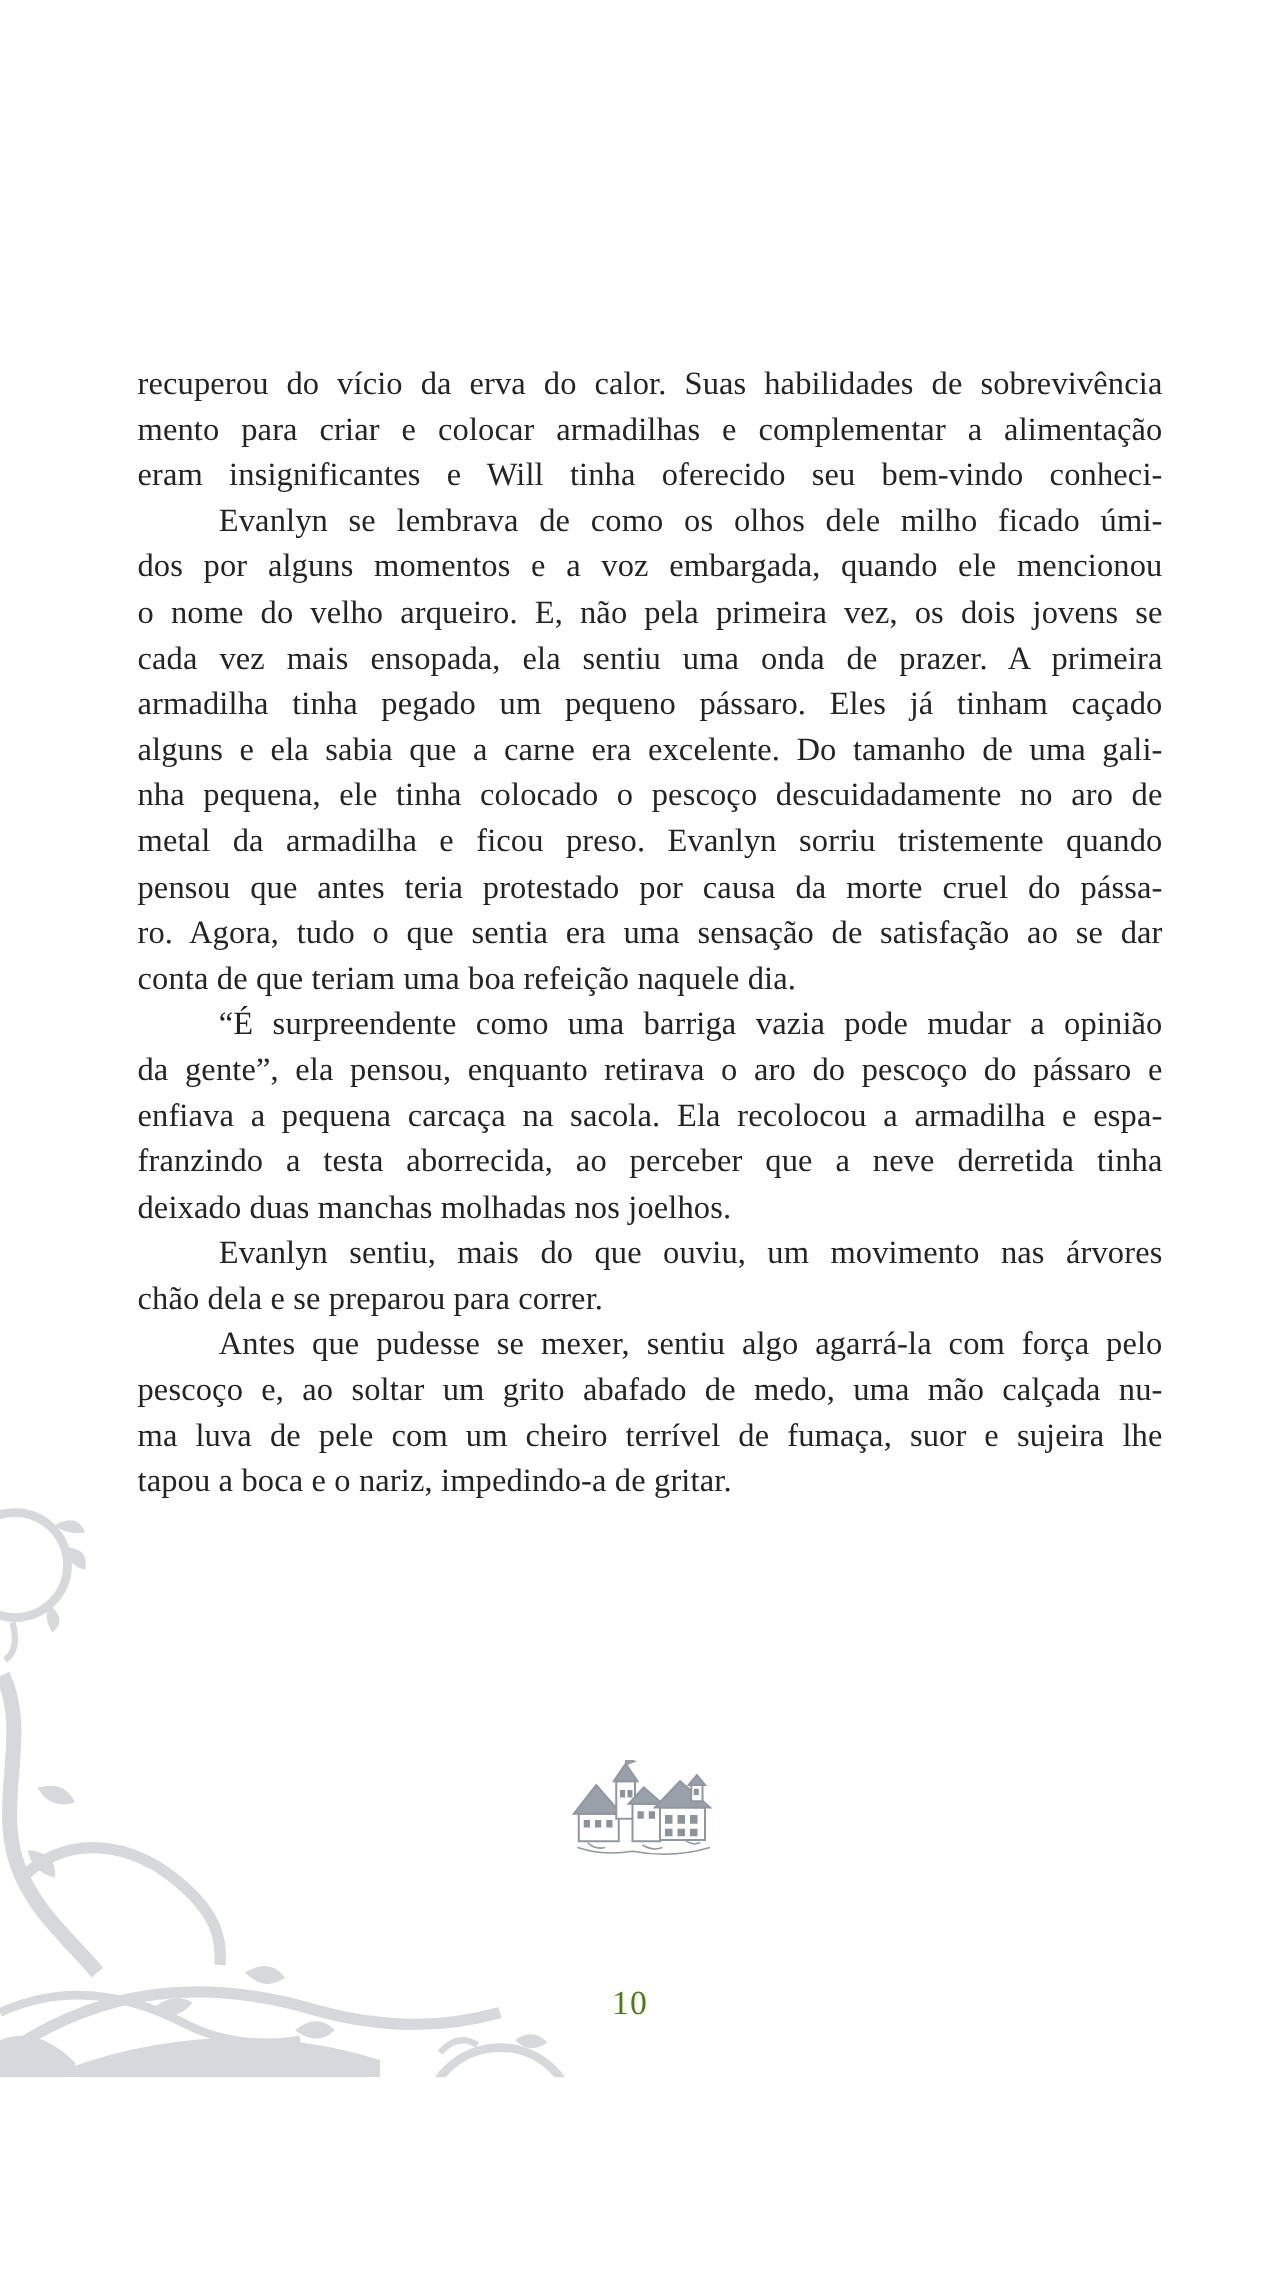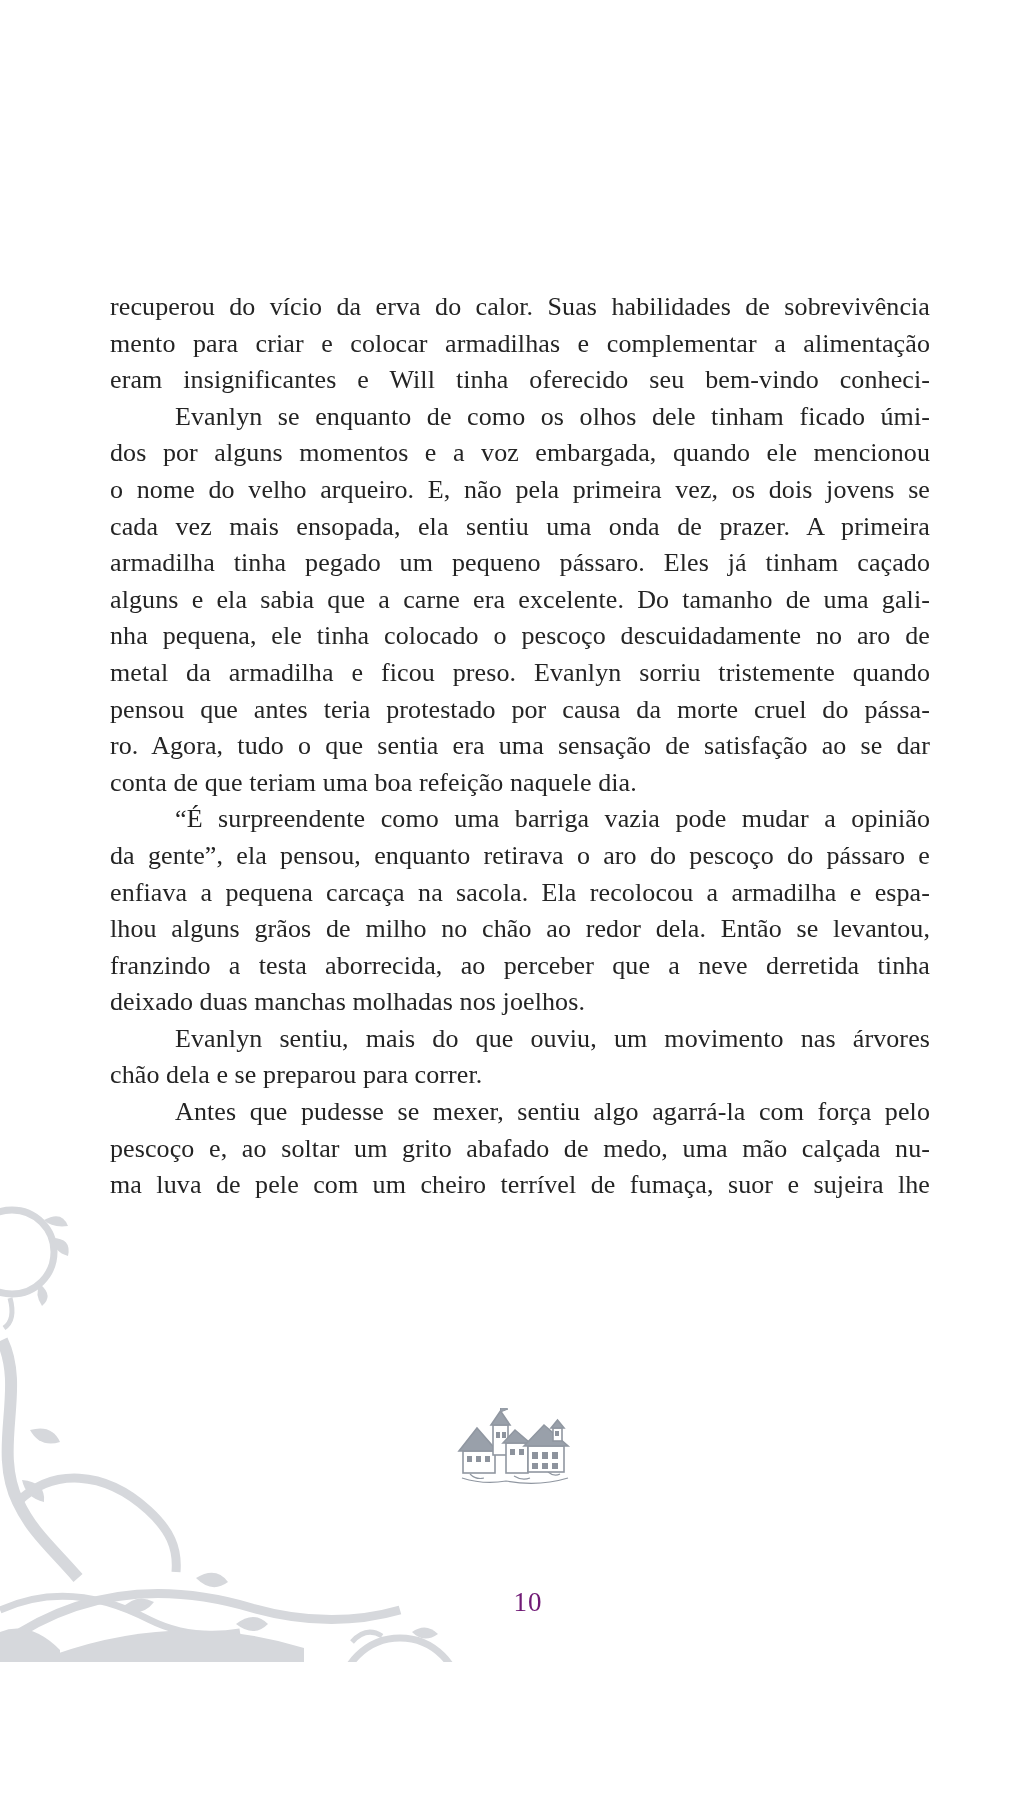--- a/index.html
+++ b/index.html
@@ -58,27 +58,27 @@
     left: 0;
     top: 1180px;
     width: 470px;
     height: 482px;
     overflow: hidden;
   }
 
   
   .folio {
     position: absolute;
-    left: 118px;
+    left: 94px;
     top: 1589px;
     width: 820px;
     text-align: center;
     font-size: 27px;
     line-height: 1;
-    color: #701a75;
+    color: #4d7c0f;
     letter-spacing: 1px;
   }
 </style>
 </head>
 <body>
 
 <div class="page">
 
   <div class="flourish-wrap">
     <svg width="470" height="482" viewBox="0 0 470 482" xmlns="http://www.w3.org/2000/svg" aria-hidden="true">
@@ -109,42 +109,42 @@
         <path d="M412 452 q14 -10 26 2 q-14 10 -26 -2" fill="#d6d8dc" stroke="none"></path>
       </g>
     </svg>
   </div>
 
   <div class="body-text">
 
   <div class="body-line">recuperou do vício da erva do calor. Suas habilidades de sobrevivência</div>
       <div class="body-line">mento para criar e colocar armadilhas e complementar a alimentação</div>
       <div class="body-line">eram insignificantes e Will tinha oferecido seu bem-vindo conheci-</div>
-      <div class="body-line indent">Evanlyn se enquanto de como os olhos dele tinham ficado úmi-</div>
+      <div class="body-line indent">Evanlyn se lembrava de como os olhos dele milho ficado úmi-</div>
       <div class="body-line">dos por alguns momentos e a voz embargada, quando ele mencionou</div>
       <div class="body-line">o nome do velho arqueiro. E, não pela primeira vez, os dois jovens se</div>
       <div class="body-line">cada vez mais ensopada, ela sentiu uma onda de prazer. A primeira</div>
       <div class="body-line">armadilha tinha pegado um pequeno pássaro. Eles já tinham caçado</div>
       <div class="body-line">alguns e ela sabia que a carne era excelente. Do tamanho de uma gali-</div>
       <div class="body-line">nha pequena, ele tinha colocado o pescoço descuidadamente no aro de</div>
       <div class="body-line">metal da armadilha e ficou preso. Evanlyn sorriu tristemente quando</div>
       <div class="body-line">pensou que antes teria protestado por causa da morte cruel do pássa-</div>
       <div class="body-line">ro. Agora, tudo o que sentia era uma sensação de satisfação ao se dar</div>
       <div class="body-line para-end">conta de que teriam uma boa refeição naquele dia.</div>
       <div class="body-line indent">“É surpreendente como uma barriga vazia pode mudar a opinião</div>
       <div class="body-line">da gente”, ela pensou, enquanto retirava o aro do pescoço do pássaro e</div>
       <div class="body-line">enfiava a pequena carcaça na sacola. Ela recolocou a armadilha e espa-</div>
-      <div class="body-line">lhou alguns grãos de milho no chão ao redor dela. Então se levantou,</div>
       <div class="body-line">franzindo a testa aborrecida, ao perceber que a neve derretida tinha</div>
       <div class="body-line para-end">deixado duas manchas molhadas nos joelhos.</div>
       <div class="body-line indent">Evanlyn sentiu, mais do que ouviu, um movimento nas árvores</div>
       <div class="body-line para-end">chão dela e se preparou para correr.</div>
       <div class="body-line indent">Antes que pudesse se mexer, sentiu algo agarrá-la com força pelo</div>
       <div class="body-line">pescoço e, ao soltar um grito abafado de medo, uma mão calçada nu-</div>
       <div class="body-line">ma luva de pele com um cheiro terrível de fumaça, suor e sujeira lhe</div>
+      <div class="body-line para-end">tapou a boca e o nariz, impedindo-a de gritar.</div>
     </div>
 
   <div class="castle-wrap">
     <svg width="118" height="78" viewBox="0 0 118 78" xmlns="http://www.w3.org/2000/svg" aria-hidden="true">
       <g stroke="#9097a1" stroke-width="1.6" fill="#ffffff">
 
         <path d="M6 70 q22 7 44 3 q32 6 62 -3" fill="none" stroke-width="1.2"></path>
         <path d="M14 66 q6 6 14 4 M58 68 q8 5 16 2 M92 64 q6 5 12 2" fill="none" stroke-width="1.2"></path>
 
         <rect x="7" y="43" width="32" height="22"></rect>

